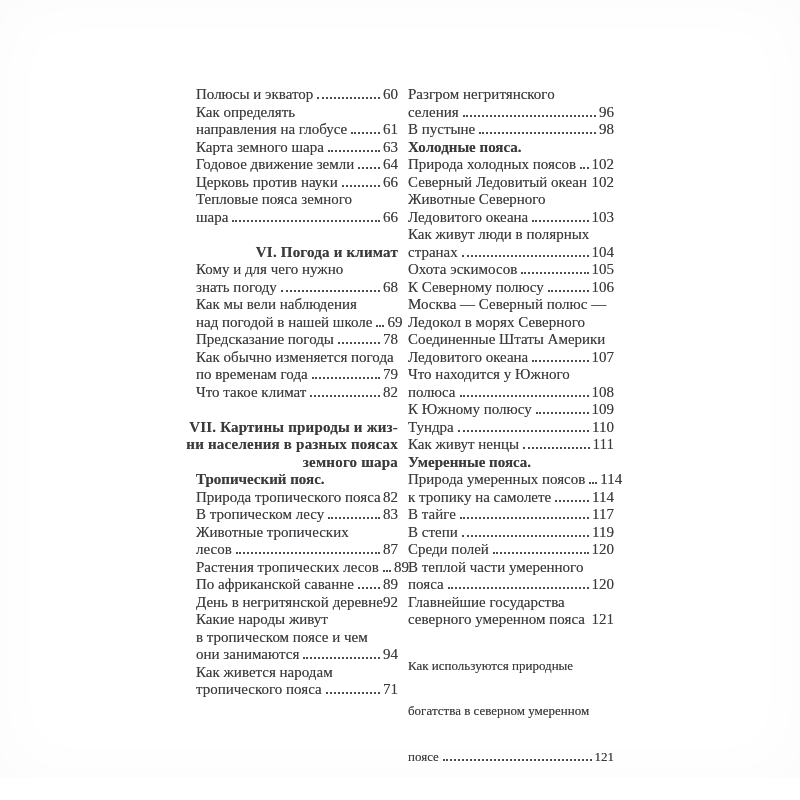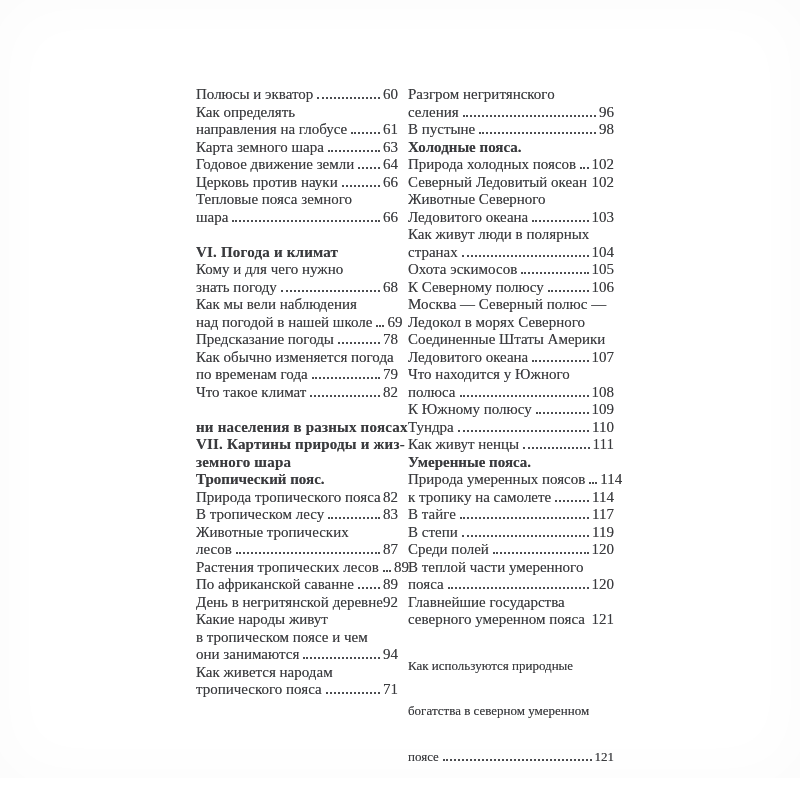--- a/index.html
+++ b/index.html
@@ -34,21 +34,21 @@
     height: 17.5px;
     display: flex;
     align-items: baseline;
     font-size: 15px;
     line-height: 17.5px;
     white-space: nowrap;
     text-shadow: 0 0 0.6px rgba(58,59,62,0.55);
   }
   .row.small { font-size: 13px; margin-top: 28px; }
   .row.heading {
-    justify-content: flex-start;
+    justify-content: flex-end;
     font-weight: bold;
     letter-spacing: 0.2px;
   }
   .row.subheading { font-weight: bold; }
   .title { flex: 0 0 auto; }
   .dots {
     flex: 1 1 auto;
     min-width: 8px;
     margin: 0 3px 3px 4px;
     border-bottom: 2px dotted #4c4d50;
@@ -131,24 +131,24 @@
           <span class="dots"></span>
           <span class="pagenum">79</span>
         </div>
         <div class="row">
           <span class="title">Что такое климат</span>
           <span class="dots"></span>
           <span class="pagenum">82</span>
         </div>
         <div class="row"></div>
         <div class="row heading">
+          <span class="title">VII. Картины природы и жиз-</span>
+        </div>
+        <div class="row heading">
           <span class="title">ни населения в разных поясах</span>
-        </div>
-        <div class="row heading">
-          <span class="title">VII. Картины природы и жиз-</span>
         </div>
         <div class="row heading">
           <span class="title">земного шара</span>
         </div>
         <div class="row subheading">
           <span class="title">Тропический пояс.</span>
         </div>
         <div class="row">
           <span class="title">Природа тропического пояса</span>
           <span class="spacer"></span>

